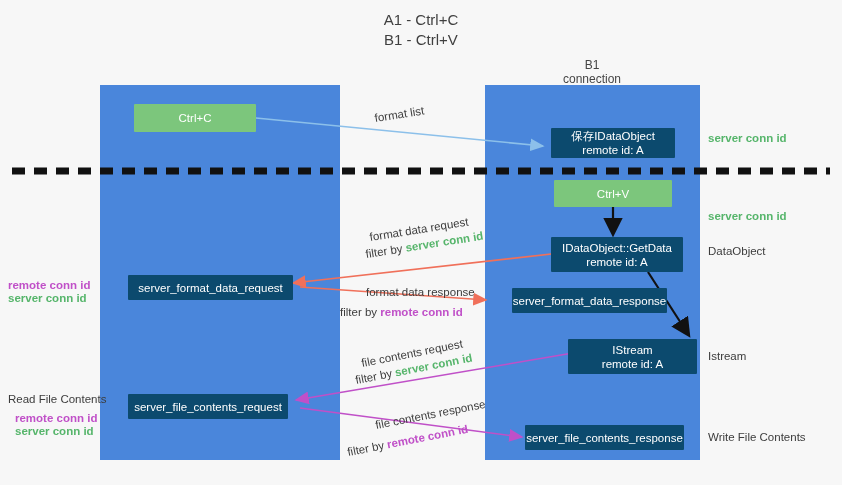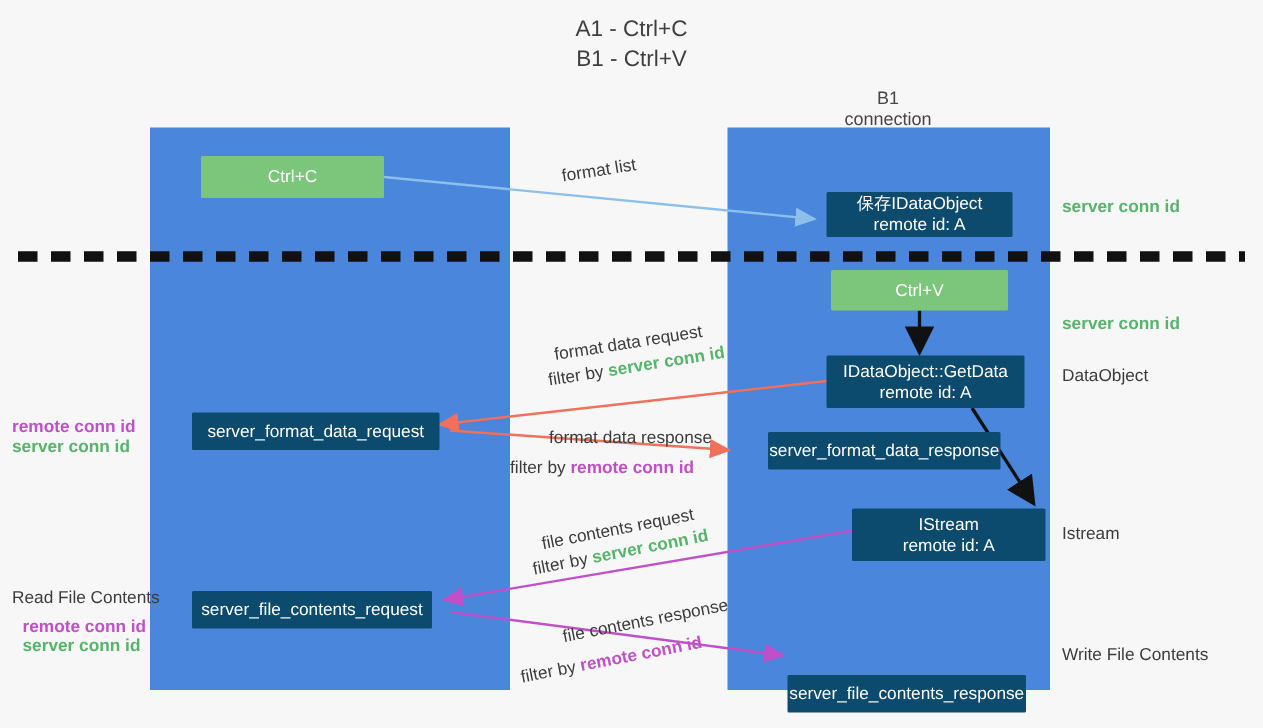--- a/index.html
+++ b/index.html
@@ -174,21 +174,21 @@
 
   <div class="box orange" style="left:491px; top:288px; width:155px; height:25px;margin-left:21px;">
     <span>server_format_data_response</span>
   </div>
 
   <div class="box orange" style="left:568px; top:339px; width:129px; height:35px;">
     <span>IStream</span>
     <span class="sub">remote id: A</span>
   </div>
 
-  <div class="box orange" style="left:525px; top:425px; width:159px; height:25px;margin-top:25px;">
+  <div class="box orange" style="left:525px; top:425px; width:159px; height:25px;">
     <span>server_file_contents_response</span>
   </div>
 
   <div class="lbl green" style="left:708px; top:131px;">server conn id</div>
 
   <div class="lbl green" style="left:708px; top:209px;">server conn id</div>
 
   <div class="lbl dark" style="left:708px; top:244px;">DataObject</div>
 
   <div class="lbl dark" style="left:708px; top:349px;">Istream</div>

